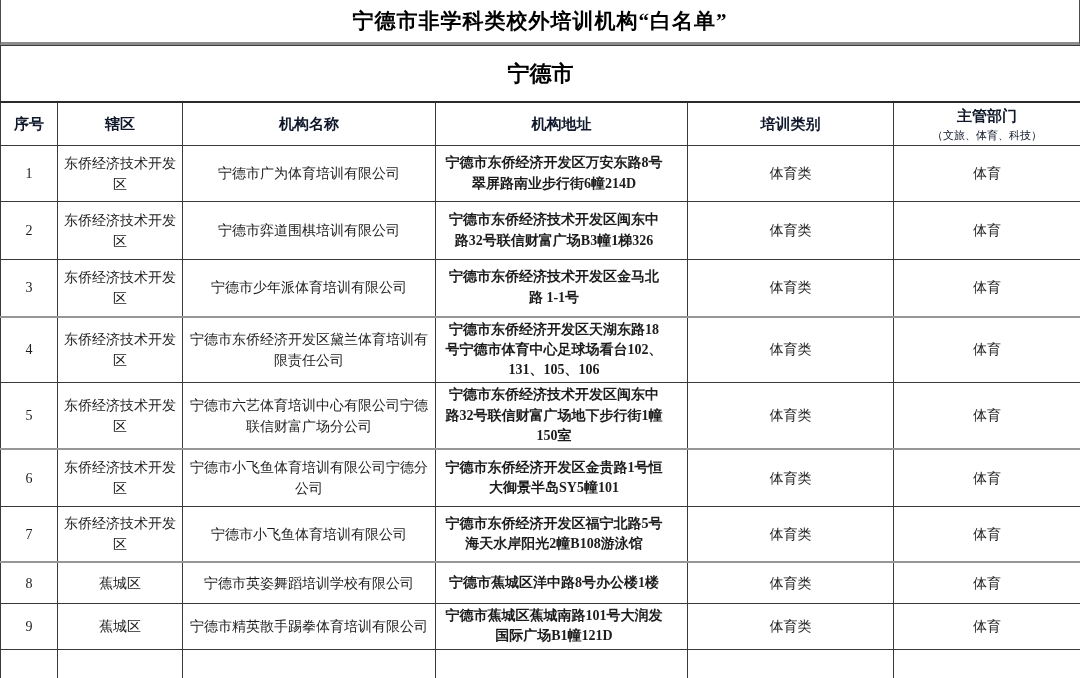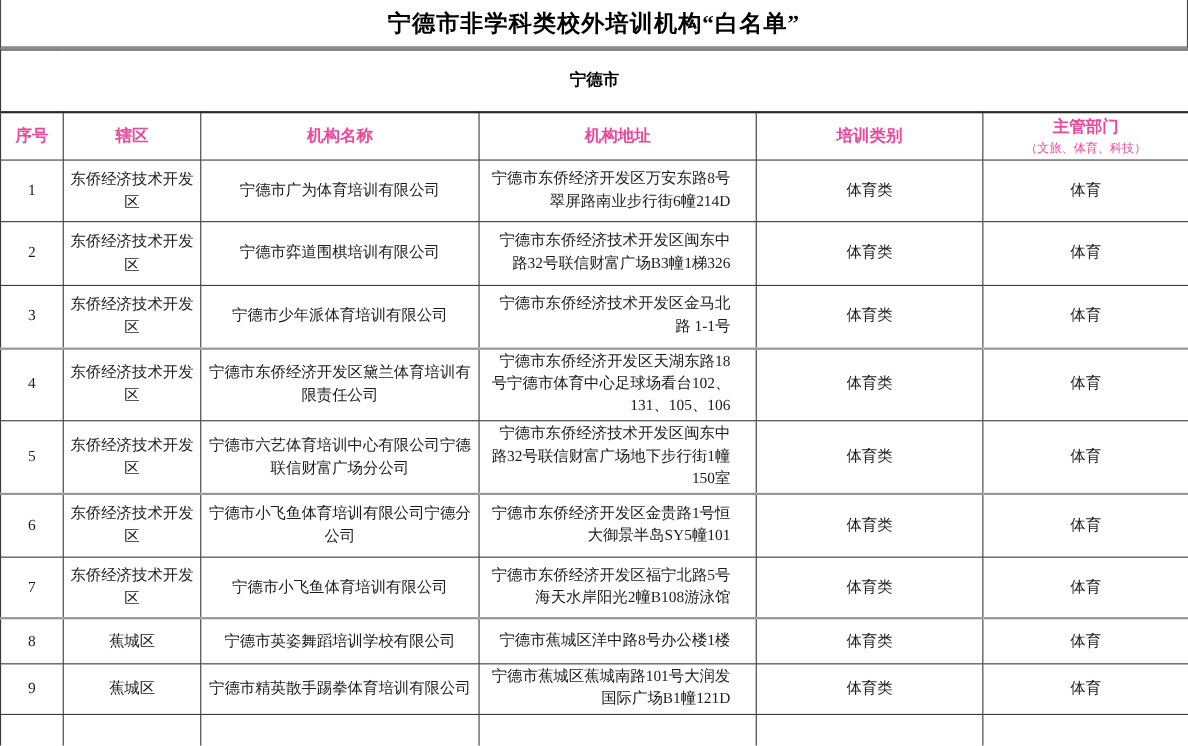--- a/index.html
+++ b/index.html
@@ -21,26 +21,26 @@
     border-collapse:collapse;table-layout:fixed;width:1080px;
   }
   .wl th,.wl td{
     border:1px solid #3a3a3a;
     text-align:center;vertical-align:middle;
     padding:2px 6px;font-size:14px;line-height:1.5;
     box-sizing:border-box;overflow:hidden;
     word-break:break-all;
   }
   .section-row th{
-    font-size:15px;font-weight:bold;height:56px;color:#000;
+    font-size:22px;font-weight:bold;height:56px;color:#000;
     border-bottom:2px solid #2b2b2b;
   }
-  .head-row th{font-weight:bold;font-size:15px;height:44px;color:#ec4899;padding:2px 2px;}
+  .head-row th{font-weight:bold;font-size:15px;height:44px;color:#0f172a;padding:2px 2px;}
   .head-row .note{font-size:11px;font-weight:normal;line-height:1.2;margin-top:1px;}
-  td.addr{text-align:right;padding:2px 23px 2px 8px;line-height:1.45;}
+  td.addr{text-align:center;padding:2px 23px 2px 8px;line-height:1.45;font-weight:bold;}
   td.num{font-size:14px;}
   tr.thick-top td{border-top:2px solid #979797;}
   tr.partial td{border-top:1px solid #3a3a3a;}
 </style>
 </head>
 <body>
 
 <div class="page">
 
   <div class="doc-title">宁德市非学科类校外培训机构“白名单”</div>

